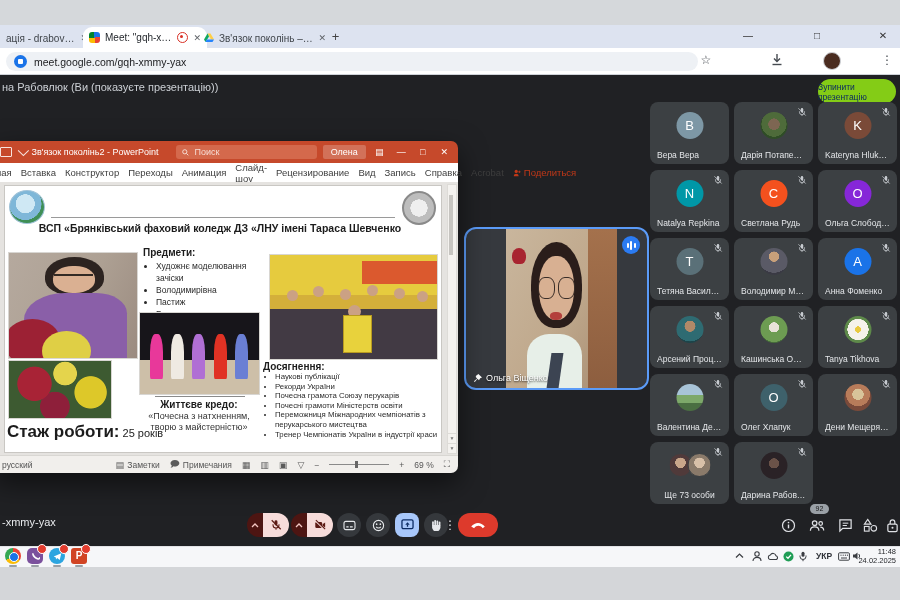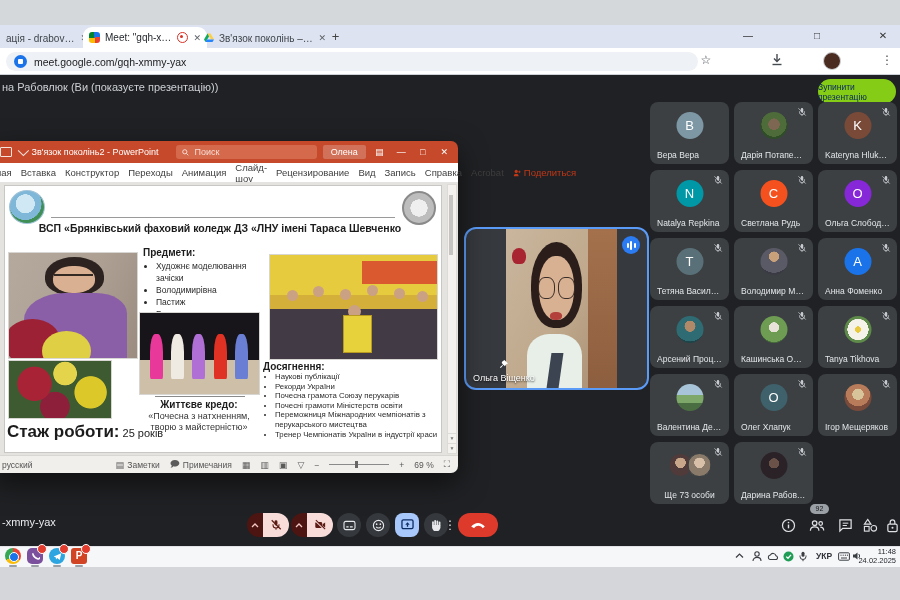--- a/index.html
+++ b/index.html
@@ -46,21 +46,21 @@
   .vface{position:absolute;left:34%;top:17%;width:36%;height:40%;border-radius:46%;background:#d8b092;}
   .vglasses{position:absolute;left:33%;top:30%;width:38%;height:13%;}
   .vglasses::before,.vglasses::after{content:"";position:absolute;top:0;width:40%;height:100%;border:1.5px solid #3a2e28;border-radius:40%;}
   .vglasses::before{left:0;} .vglasses::after{right:0;}
   .vlips{position:absolute;left:45%;top:52%;width:13%;height:5%;border-radius:40%;background:#b4403c;}
   .vshirt{position:absolute;left:22%;top:66%;width:56%;height:34%;border-radius:40% 40% 0 0;background:#e7efe8;}
   .vcollar{position:absolute;left:44%;top:78%;width:12%;height:22%;background:#3c4452;transform:skewX(-8deg);}
   .speak-chip{position:absolute;right:7px;top:7px;width:18px;height:18px;border-radius:50%;background:#2b7bf2;
     display:flex;align-items:center;justify-content:center;gap:1.5px;}
   .speak-chip i{display:block;width:2px;background:#fff;border-radius:1px;}
-  .pin-row{position:absolute;left:7px;bottom:5px;display:flex;align-items:center;gap:4px;color:#fff;font-size:9px;text-shadow:0 1px 2px rgba(0,0,0,.8);flex-direction:column;}
+  .pin-row{position:absolute;left:7px;bottom:5px;display:flex;align-items:center;gap:4px;color:#fff;font-size:9px;text-shadow:0 1px 2px rgba(0,0,0,.8);}
 
   
   .pgrid{left:650px;top:102px;width:248px;display:grid;grid-template-columns:repeat(3,79px);grid-auto-rows:62px;gap:6px 5px;}
   .tile{position:relative;background:#3c4043;border-radius:8px;overflow:hidden;}
   .av{position:absolute;left:50%;top:10px;transform:translateX(-50%);width:27px;height:27px;border-radius:50%;
     color:#fff;font-size:13px;display:flex;align-items:center;justify-content:center;}
   .duo{position:absolute;left:50%;top:11px;transform:translateX(-50%);display:flex;}
   .duo .davatar{width:22px;height:22px;border-radius:50%;border:1px solid #3c4043;}
   .duo .davatar+ .davatar{margin-left:-5px;}
   .tname{position:absolute;left:0;right:0;bottom:4px;padding:0 7px;font-size:8.5px;color:#e4e6e9;
@@ -415,21 +415,21 @@
       <div class="tile">
         <svg class="micoff" viewBox="0 0 14 14">
           <g stroke="#c7cbd0" stroke-width="1.1" fill="none">
             <rect x="5.3" y="1.4" width="3.4" height="6.2" rx="1.7" fill="#c7cbd0" stroke="none"></rect>
             <path d="M3.4 6v1.2a3.6 3.6 0 0 0 7.2 0V6"></path>
             <line x1="7" y1="10.9" x2="7" y2="12.6"></line>
             <line x1="2" y1="1.8" x2="12.2" y2="12"></line>
           </g>
         </svg>
         <div class="av" style="background:radial-gradient(circle at 50% 38%, #d8c49a 0 26%, #b87c5a 27% 55%, #7a4a3a 56% 100%)"></div>
-        <div class="tname">Ігор Мещеряков</div>
+        <div class="tname">Дени Мещеряков</div>
       </div>
       <div class="tile">
         <svg class="micoff" viewBox="0 0 14 14">
           <g stroke="#c7cbd0" stroke-width="1.1" fill="none">
             <rect x="5.3" y="1.4" width="3.4" height="6.2" rx="1.7" fill="#c7cbd0" stroke="none"></rect>
             <path d="M3.4 6v1.2a3.6 3.6 0 0 0 7.2 0V6"></path>
             <line x1="7" y1="10.9" x2="7" y2="12.6"></line>
             <line x1="2" y1="1.8" x2="12.2" y2="12"></line>
           </g>
         </svg>

